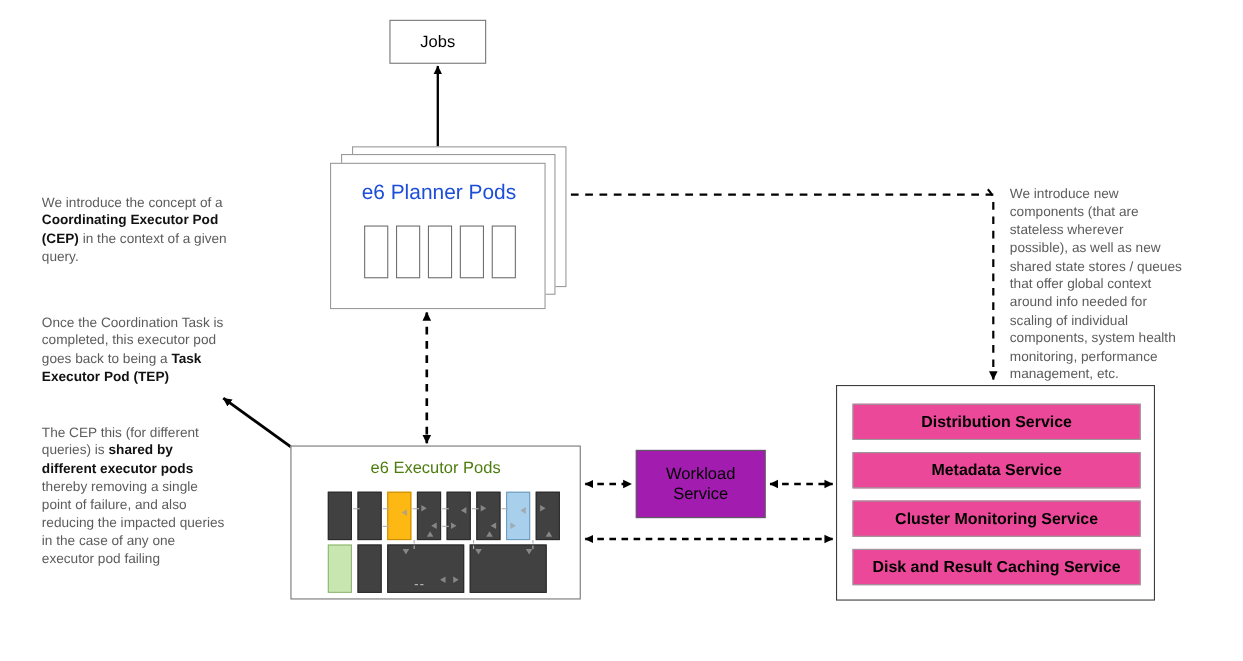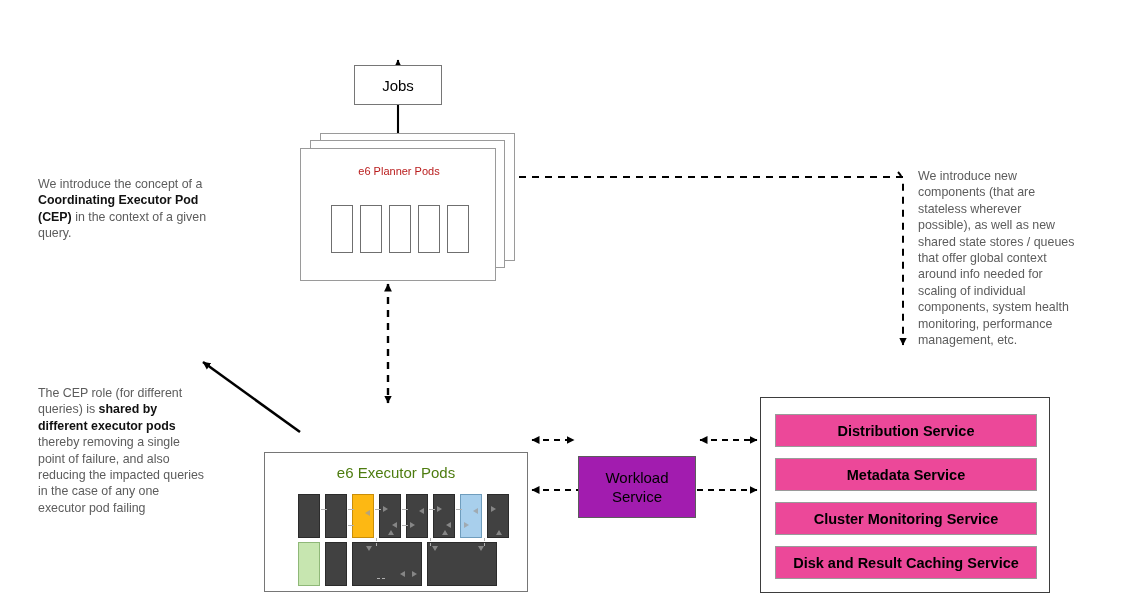--- a/index.html
+++ b/index.html
@@ -2,38 +2,38 @@
 <html><head>
 <meta charset="utf-8">
 <style>
   html,body{margin:0;padding:0;background:#fff;}
   body{width:1130px;height:601px;position:relative;overflow:hidden;
        font-family:"Liberation Sans",sans-serif;color:#111;}
   .canvas{position:absolute;inset:0;}
   .abs{position:absolute;}
 
   
-  .box{box-sizing:border-box;border:1.6px solid #767676;background:#fff;margin-top:47px;}
+  .box{box-sizing:border-box;border:1.6px solid #767676;background:#fff;}
   .box-label{display:flex;align-items:center;justify-content:center;
              text-align:center;width:100%;height:100%;}
 
   
   #jobs-box{left:354px;top:18px;width:88px;height:40px;}
   #jobs-box .box-label{font-size:15px;color:#000;}
 
   
   #planner-stack{left:300px;top:133px;width:215px;height:148px;}
   .stack-layer{position:absolute;box-sizing:border-box;
                border:1.6px solid #9a9a9a;background:#fff;}
   .stack-layer.l3{left:20px;top:0px;width:195px;height:128px;}
   .stack-layer.l2{left:10px;top:7px;width:195px;height:128px;}
   .stack-front{position:absolute;left:0;top:15px;width:196px;height:133px;
                box-sizing:border-box;border:1.6px solid #9a9a9a;background:#fff;}
   #planner-title{position:absolute;left:0;top:16px;width:196px;
-                 text-align:center;font-size:11px;color:#b91c1c;}
+                 text-align:center;font-size:19px;color:#1d4ed8;}
   .planner-tasks{position:absolute;left:30px;top:56px;display:flex;gap:7px;}
   .planner-task{width:22px;height:48px;box-sizing:border-box;
                 border:1.4px solid #6f6f6f;background:#fff;}
 
   
   #executor-box{left:264px;top:405px;width:264px;height:140px;}
   #executor-title{position:absolute;left:0;top:11px;width:100%;
                   text-align:center;font-size:15px;color:#4d7c0f;}
   .exec-row{position:absolute;display:flex;align-items:flex-start;}
   #exec-row-top{left:33px;top:41px;gap:5px;}
@@ -207,20 +207,23 @@
     <div class="service" style="top:16px;">Distribution Service</div>
     <div class="service" style="top:60px;">Metadata Service</div>
     <div class="service" style="top:148px;">Disk and Result Caching Service</div>
     <div class="service" style="top:104px;">Cluster Monitoring Service</div>
   </div>
 
   <div class="note" id="note-cep">
     <span>We introduce the concept of a </span><b>Coordinating Executor Pod (CEP)</b><span> in the context of a given query.</span>
   </div>
 
+  <div class="note" id="note-tep">
+    <span>Once the Coordination Task is completed, this executor pod goes back to being a </span><b>Task Executor Pod (TEP)</b><span></span>
+  </div>
 
   <div class="note" id="note-shared">
-    <span>The CEP role (for different queries) is </span><b>shared by different executor pods</b><span> thereby removing a single point of failure, and also reducing the impacted queries in the case of any one executor pod failing</span>
+    <span>The CEP this (for different queries) is </span><b>shared by different executor pods</b><span> thereby removing a single point of failure, and also reducing the impacted queries in the case of any one executor pod failing</span>
   </div>
 
   <div class="note" id="note-right">We introduce new components (that are stateless wherever possible), as well as new shared state stores / queues that offer global context around info needed for scaling of individual components, system health monitoring, performance management, etc.</div>
 
 </div>
 
 </body></html>

